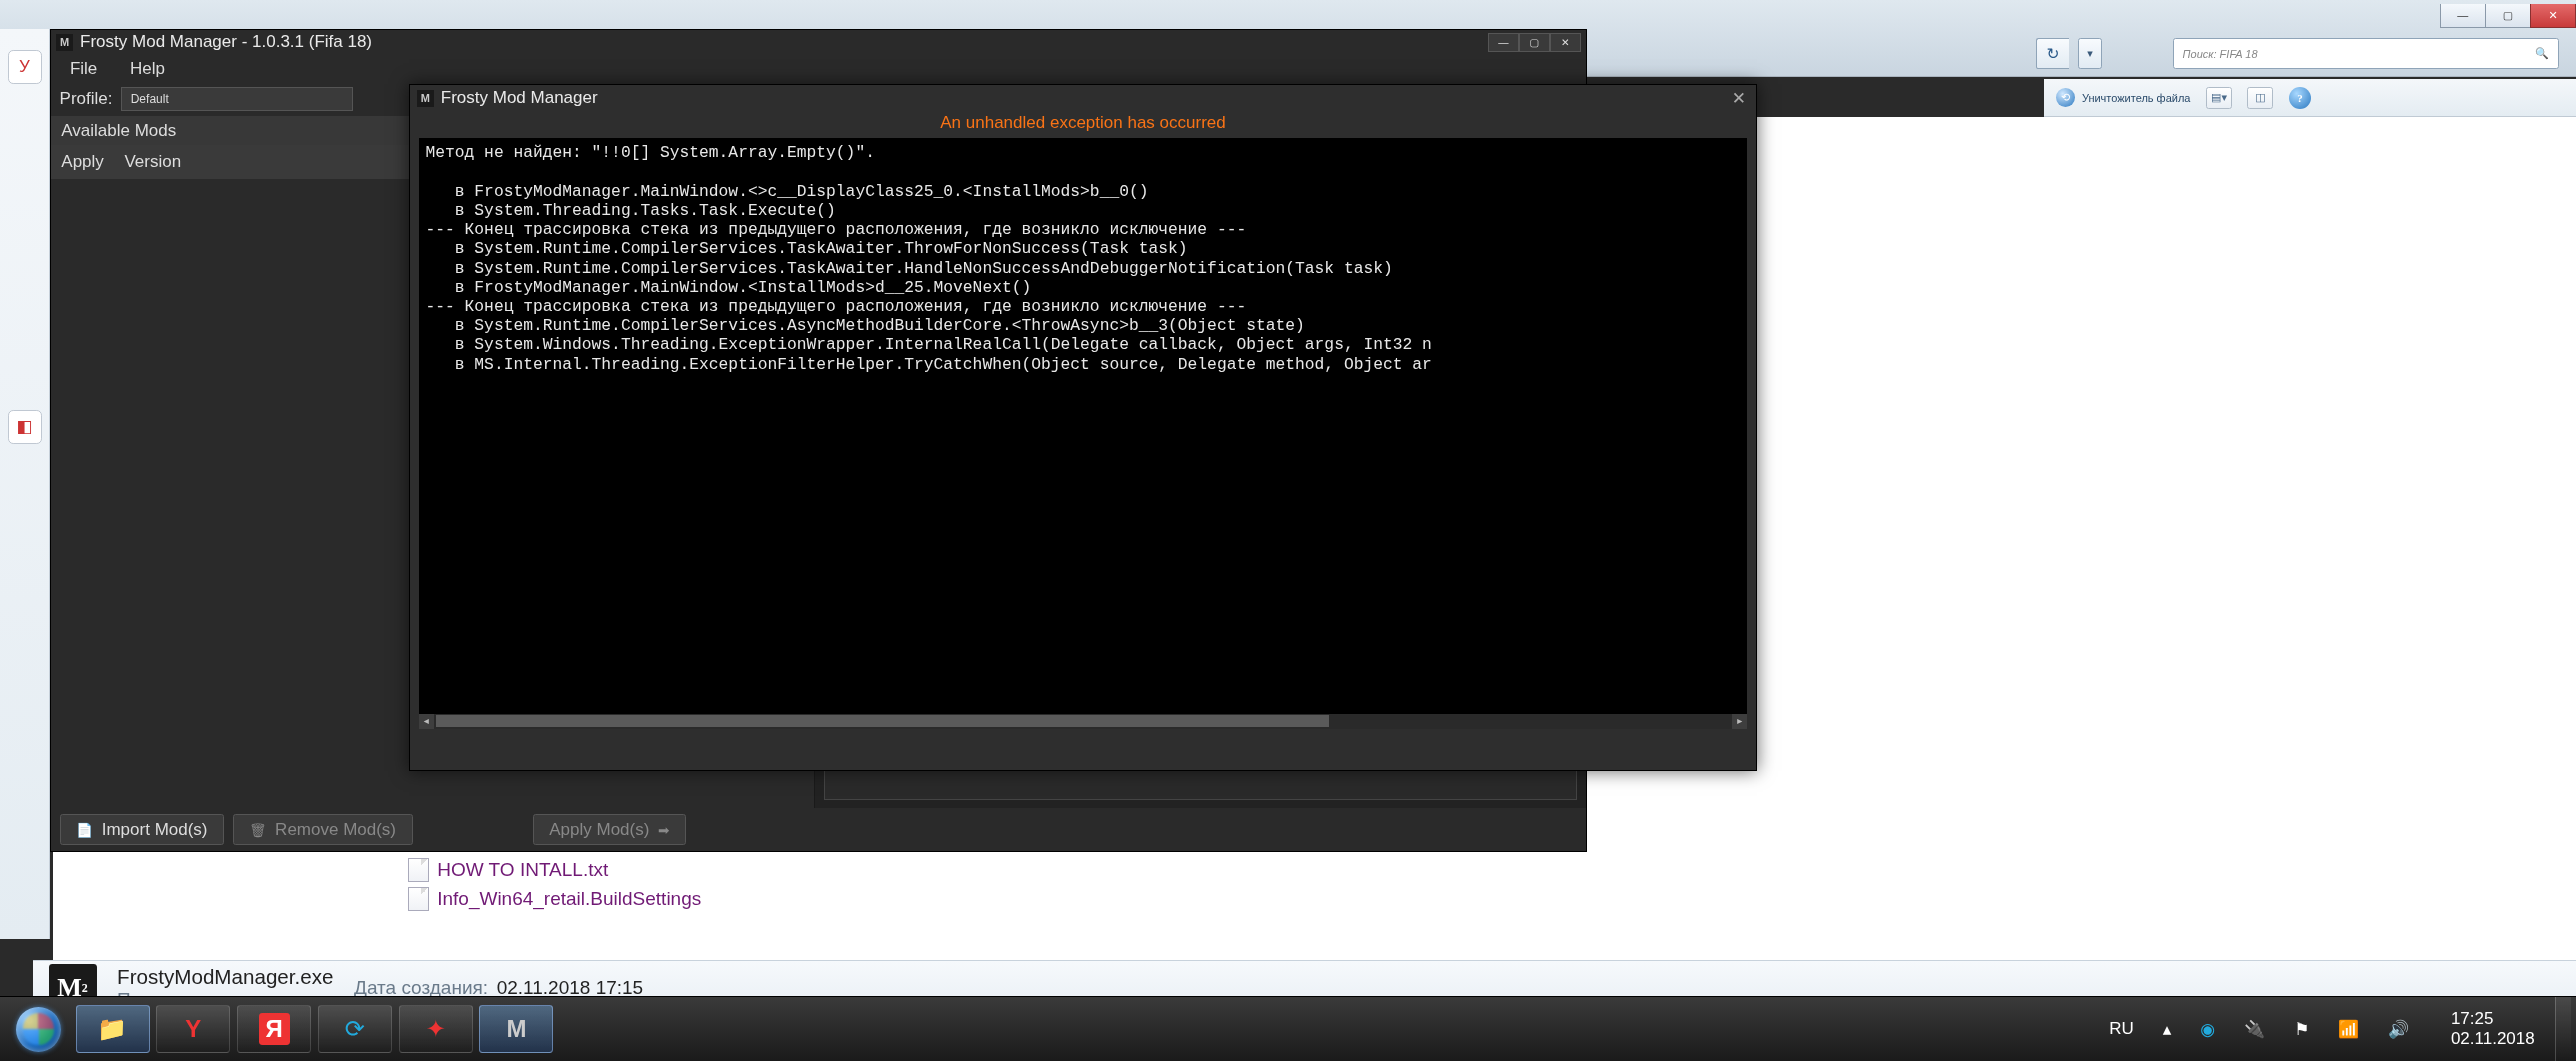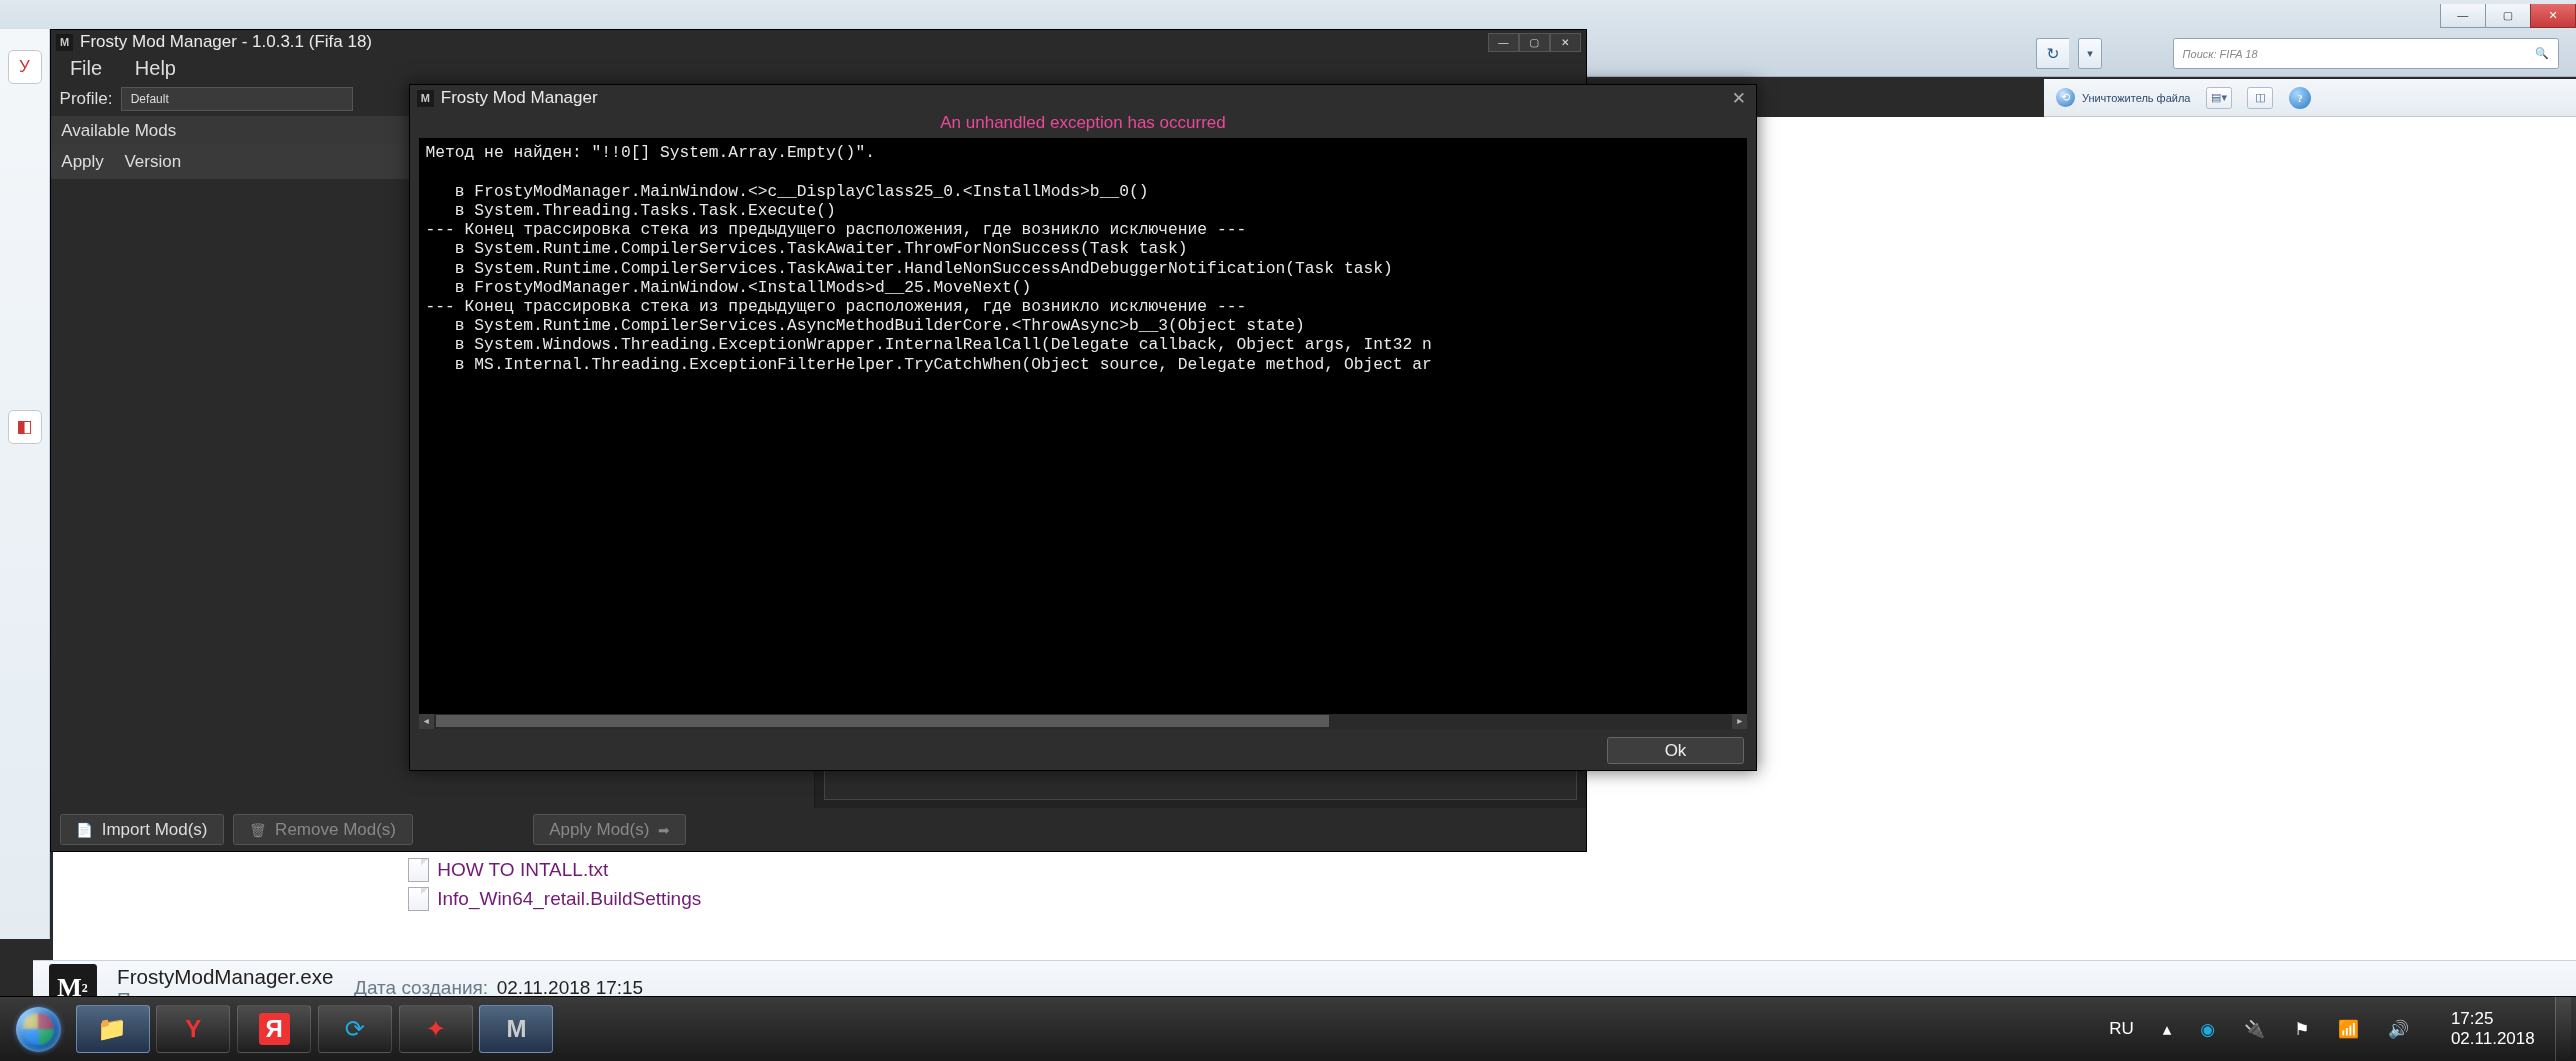--- a/index.html
+++ b/index.html
@@ -45,41 +45,41 @@
 .det-label { color:#6a7a8a; font-size:19px; }
 .det-val { color:#222; font-size:19px; }
 
 
 .frosty-main { position:absolute; left:50px; top:29px; width:1537px; height:823px; background:#2a2a2a; border:0.9px solid #000; box-shadow:none; }
 .fm-titlebar { height:24px; background:#2a2a2a; display:flex; align-items:center; padding:0 5.2px; color:#eaeaea; font-size:17px; }
 .fm-logo { width:17px; height:17px; margin-right:6.9px; background:#1a1a1a; color:#c8c8c8; display:flex; align-items:center; justify-content:center; font-size:11px; font-weight:bold;}
 .fm-winbtns { margin-left:auto; display:flex; gap:0; }
 .fm-winbtn { width:31px; height:19px; background:#3a3a3a; border:0.9px solid #555; color:#ddd; display:flex; align-items:center; justify-content:center; font-size:10.3px;}
 .fm-menubar { height:29px; background:#2a2a2a; display:flex; align-items:center; padding:0 3.4px; gap:1.7px; }
-.fm-menuitem { padding:5.2px 15.5px; color:#ddd; font-size:20px; }
+.fm-menuitem { padding:5.2px 15.5px; color:#ddd; font-size:17px; }
 .fm-profile { height:31px; display:flex; align-items:center; gap:8.6px; padding:0 8.6px; background:#2a2a2a; }
 .fm-profile-label { color:#ddd; font-size:17px;}
 .fm-profile-combo { flex:0 0 232px; height:24px; background:#3a3a3a; border:0.9px solid #555; color:#ddd; padding:0 8.6px; display:flex; align-items:center; font-size:12px;}
 .fm-body { position:absolute; left:0; top:86px; right:0; bottom:43px; display:flex; }
 .fm-left { width:764px; border-right:0.9px solid #1a1a1a; display:flex; flex-direction:column;}
 .fm-panel-head { height:29px; background:#383838; color:#ddd; display:flex; align-items:center; padding:0 10.3px; font-size:17px;}
 .fm-list { flex:1; background:#2a2a2a; }
 .fm-list-row { padding:6.9px 10.3px; color:#ddd; background:#3a3a3a; border-bottom:0.9px solid #2a2a2a; display:flex; gap:20.6px; font-size:17px;}
 .fm-right { flex:1; background:#222; }
 .fm-right-inner { margin:8.6px; height:calc(100% - 17px); border:0.9px solid #444; background:#2a2a2a;}
 .fm-footer { position:absolute; left:0; right:0; bottom:0; height:43px; background:#2a2a2a; display:flex; align-items:center; padding:0 8.6px; gap:8.6px; }
 .fm-btn { height:31px; padding:0 15.5px; background:#3a3a3a; border:0.9px solid #555; color:#ddd; display:flex; align-items:center; gap:8.6px; border-radius:2.6px; font-size:17px;}
 .fm-btn.dim { color:#888; }
 .fm-btn .ico { font-size:13.7px; }
 
 
 .frosty-err { position:absolute; left:409px; top:84px; width:1348px; height:687px; background:#2e2e2e; border:0.9px solid #000; box-shadow:0 0 17px rgba(0,0,0,0.6); }
 .err-title { height:26px; background:#2e2e2e; display:flex; align-items:center; padding:0 6.9px; color:#eaeaea; font-size:17px;}
 .err-title .x { margin-left:auto; width:20.6px; text-align:center; color:#aaa; }
-.err-subtitle { height:24px; background:#2e2e2e; color:#ec4899; text-align:center; font-size:17px; padding-top:1.7px;}
+.err-subtitle { height:24px; background:#2e2e2e; color:#f97316; text-align:center; font-size:17px; padding-top:1.7px;}
 .err-body { position:absolute; left:8.6px; right:8.6px; top:53px; bottom:52px; background:#000; color:#e8e8e8; font-family:"Consolas","Courier New",monospace; font-size:16.3px; line-height:1.18; padding:5.2px 6.9px; overflow:hidden; white-space:pre; }
 .err-scroll { position:absolute; left:8.6px; right:8.6px; bottom:41px; height:15.5px; background:#2a2a2a; display:flex; align-items:center;}
 .err-scroll .arrow { width:15.5px; height:15.5px; background:#3e3e3e; color:#bbb; display:flex; align-items:center; justify-content:center; font-size:8.6px;}
 .err-scroll .thumb { height:12px; width:893px; background:#5a5a5a; margin-left:1.7px;}
 .err-footer { position:absolute; left:0; right:0; bottom:0; height:39px; display:flex; align-items:center; justify-content:flex-end; padding:0 12px; background:#2e2e2e;}
 .err-ok { width:137px; height:27.5px; background:#3e3e3e; border:0.9px solid #666; color:#eee; display:flex; align-items:center; justify-content:center; border-radius:2.6px; font-size:17px;}
 
 
 .taskbar { position:absolute; left:0; right:0; bottom:0; height:65px; background:linear-gradient(180deg,#3a3a3a 0%, #1a1a1a 100%); border-top:0.9px solid #000; display:flex; align-items:center; padding:0 5.2px; }
 .start-orb { width:67px; height:52px; border-radius:6.9px; display:flex; align-items:center; justify-content:center; }
@@ -232,23 +232,20 @@
    в FrostyModManager.MainWindow.&lt;InstallMods&gt;d__25.MoveNext()
 --- Конец трассировка стека из предыдущего расположения, где возникло исключение ---
    в System.Runtime.CompilerServices.AsyncMethodBuilderCore.&lt;ThrowAsync&gt;b__3(Object state)
    в System.Windows.Threading.ExceptionWrapper.InternalRealCall(Delegate callback, Object args, Int32 n
    в MS.Internal.Threading.ExceptionFilterHelper.TryCatchWhen(Object source, Delegate method, Object ar</div>
     <div class="err-scroll">
       <div class="arrow">◄</div>
       <div class="thumb"></div>
       <div class="arrow" style="margin-left:auto">►</div>
     </div>
-    <div class="err-footer">
-      <div class="err-ok">Ok</div>
-    </div>
   </div>
 
   <div class="taskbar">
     <div class="start-orb">
         <div class="orb-circle"></div>
       </div>
     <div class="tb-item active">📁</div>
     <div class="tb-item">
         <span style="color:#e33;font-weight:bold">Y</span>
       </div>

